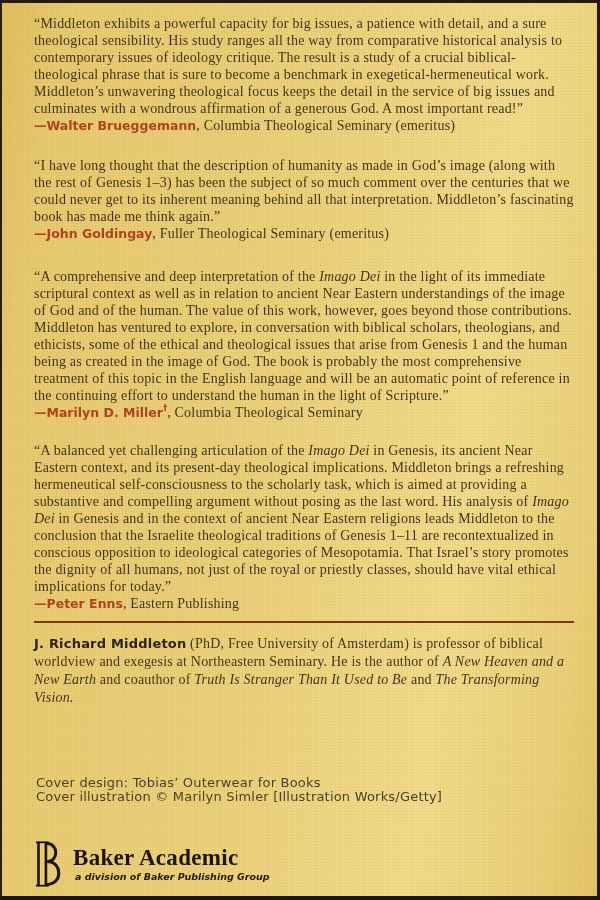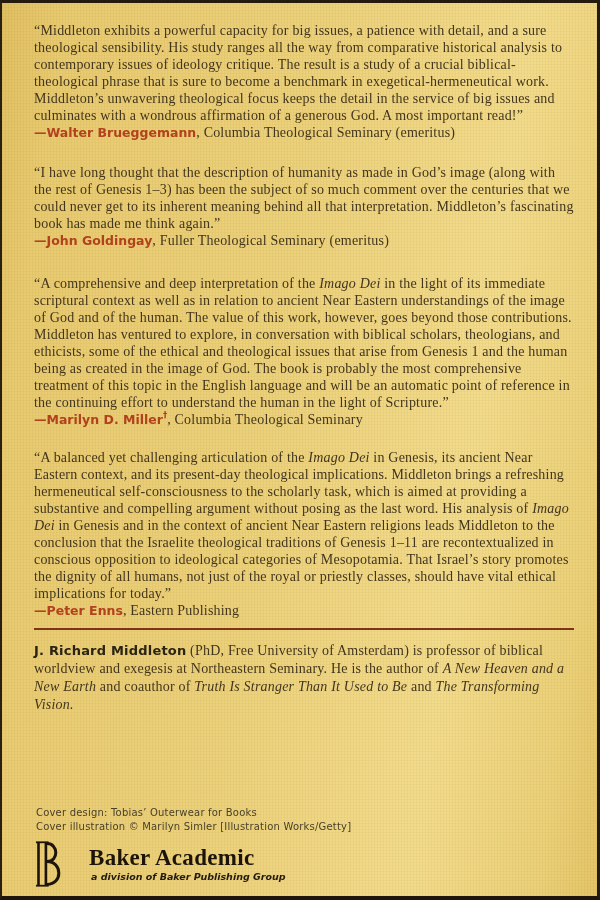--- a/index.html
+++ b/index.html
@@ -6,21 +6,21 @@
   body{width:600px;height:900px;overflow:hidden;background:#555;}
   .cover{
     position:relative;width:600px;height:900px;box-sizing:border-box;
     border-top:3px solid #241a0e;border-bottom:4px solid #1f1609;
     border-left:2px solid #2a2012;border-right:3px solid #241a0e;
     background:
       repeating-linear-gradient(90deg, rgba(120,90,20,0.05) 0 1px, rgba(0,0,0,0) 1px 3px),
       repeating-linear-gradient(0deg, rgba(120,90,20,0.035) 0 1px, rgba(0,0,0,0) 1px 3px),
       linear-gradient(98deg,#e0bf60 0%,#e8ca70 9%,#ecd17b 45%,#f2db8b 74%,#ebd078 92%,#e4c467 100%);
   }
-  .content{position:absolute;left:32px;top:19px;width:540px;}
+  .content{position:absolute;left:32px;top:12px;width:540px;}
   .quote{
     margin:0;font-family:"Liberation Serif",serif;font-size:14px;line-height:17px;
     letter-spacing:0.2px;color:#42351d;
   }
   .attribution{margin:0;font-size:14px;line-height:17px;}
   .attr-name{
     font-family:"DejaVu Sans","Liberation Sans",sans-serif;font-weight:bold;
     font-size:12.5px;color:#b2411d;
   }
   .attr-dagger{
@@ -35,25 +35,25 @@
   .rule{height:2px;background:#7e3418;border:none;margin:9px 0 12px 0;width:100%;}
   .bio{
     margin:0;font-family:"Liberation Serif",serif;font-size:14px;line-height:18px;
     letter-spacing:0.2px;color:#42351d;
   }
   .bio-name{
     font-family:"DejaVu Sans","Liberation Sans",sans-serif;font-weight:bold;
     font-size:13px;color:#2b2414;
   }
   .credits{
-    position:absolute;left:34px;top:803px;
-    font-family:"DejaVu Sans","Liberation Sans",sans-serif;font-size:10px;
+    position:absolute;left:34px;top:773px;
+    font-family:"DejaVu Sans","Liberation Sans",sans-serif;font-size:13px;
     line-height:13.5px;letter-spacing:0.2px;color:#48412a;
   }
-  .publisher{position:absolute;left:34px;top:838px;display:flex;align-items:flex-start;gap:16px;}
+  .publisher{position:absolute;left:34px;top:838px;display:flex;align-items:flex-start;}
   .logo-mark{width:30px;height:46px;flex:0 0 auto;}
   .pub-text{margin-left:7px;padding-top:4px;}
   .pub-name{
     font-family:"Liberation Serif",serif;font-weight:bold;font-size:23px;line-height:26px;
     color:#1c140a;letter-spacing:0.3px;
   }
   .pub-tagline{
     font-family:"DejaVu Sans",sans-serif;font-style:italic;font-weight:bold;
     font-size:9.5px;line-height:12px;color:#231b0e;margin-left:2px;text-align:center;
   }

